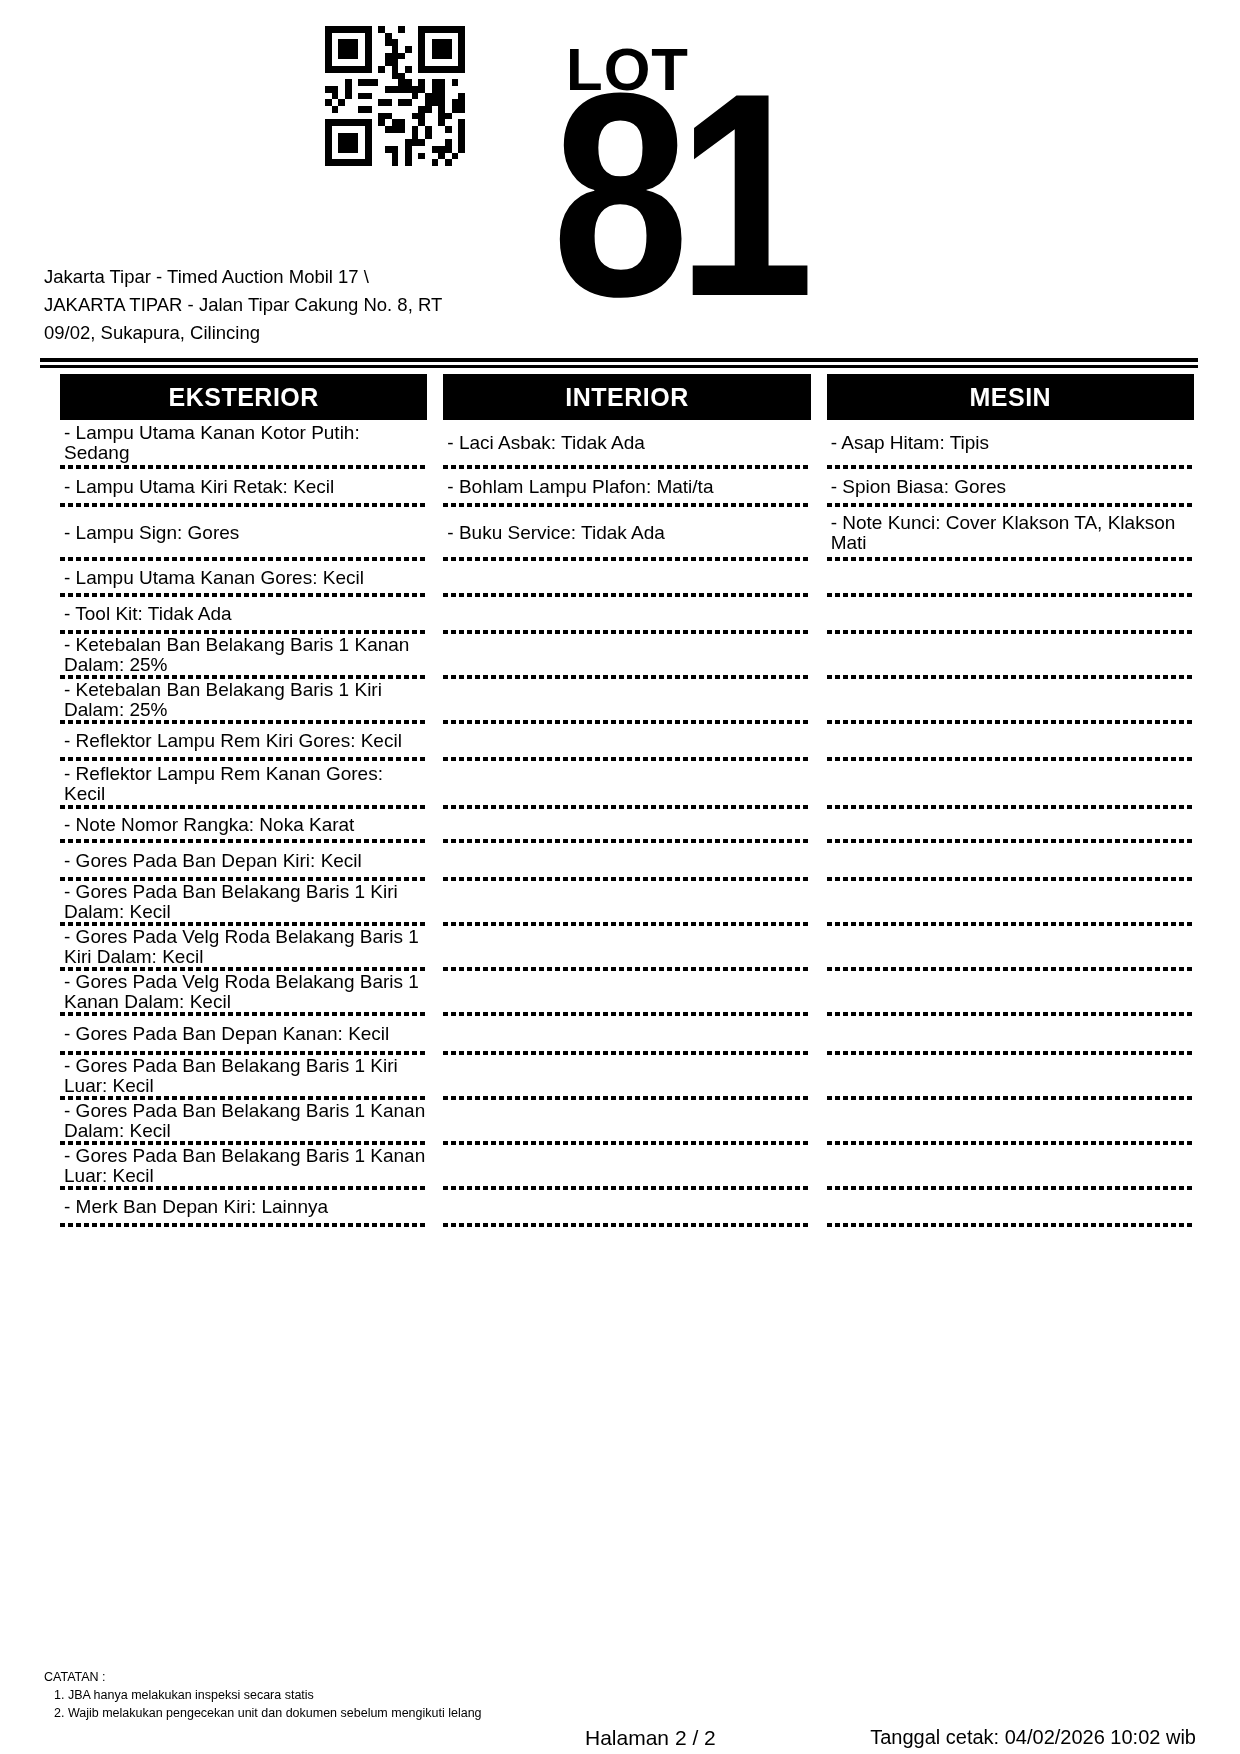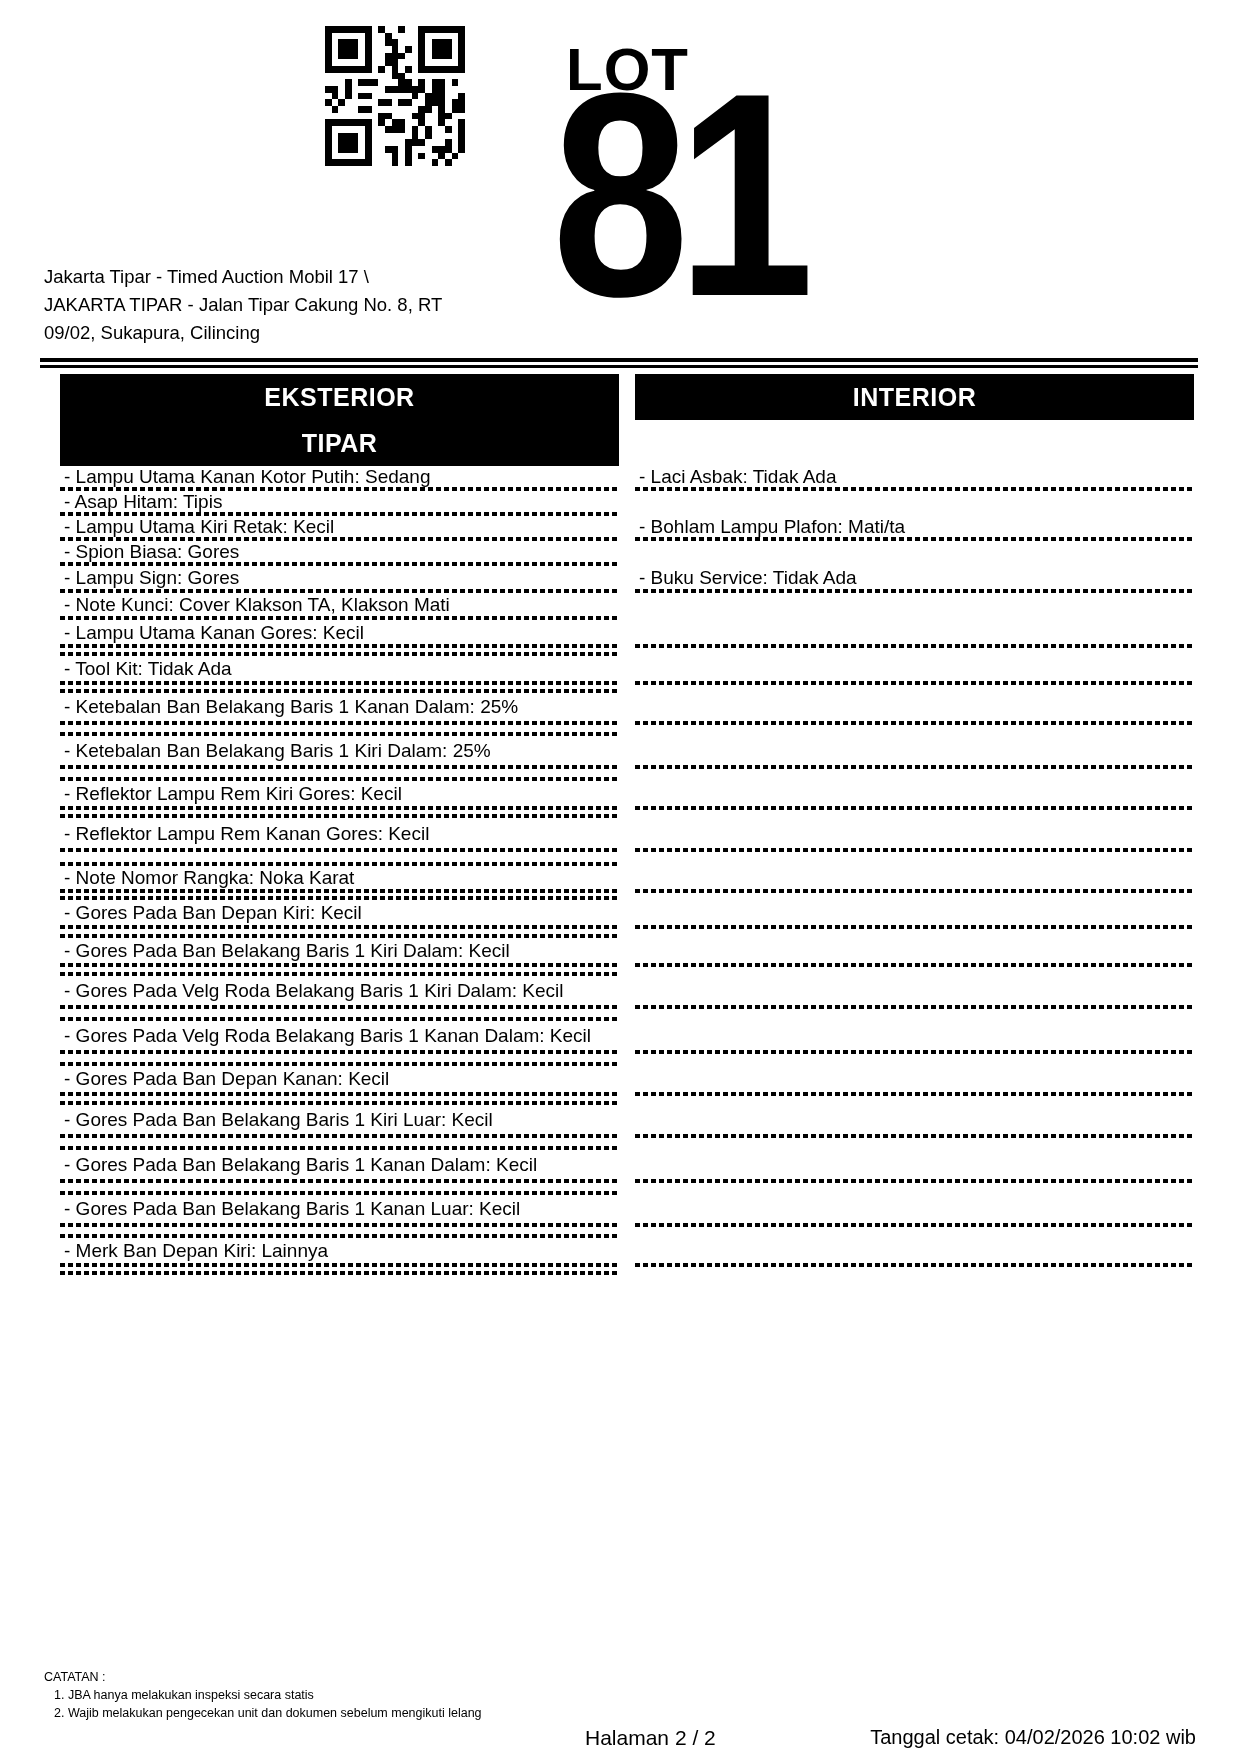--- a/index.html
+++ b/index.html
@@ -6,21 +6,21 @@
   .page{position:relative;width:1240px;height:1754px;background:#fff;margin:0 auto;
         font-family:"Liberation Sans", sans-serif;color:#000;overflow:hidden;}
   .qr{position:absolute;left:325px;top:26px;width:140px;height:140px;}
   .lot-label{position:absolute;left:566px;top:40px;font-size:60px;font-weight:bold;letter-spacing:1px;line-height:1;}
   .lot-number{position:absolute;left:552px;top:64px;font-size:290px;font-weight:bold;line-height:0.9;
               letter-spacing:-14px;transform:scaleX(.85);transform-origin:0 0;}
   .address{position:absolute;left:44px;top:263px;width:440px;font-size:18.5px;line-height:28px;}
   .rule{position:absolute;left:40px;top:358px;width:1158px;height:3px;
         border-top:4px solid #000;border-bottom:3px solid #000;}
   .table{position:absolute;left:60px;top:374px;width:1134px;}
-  .hdr-row,.row{display:grid;grid-template-columns:repeat(2,1fr);column-gap:16px;}
+  .hdr-row,.row{display:grid;grid-template-columns:repeat(3,1fr);column-gap:16px;}
   .col-header{background:#000;color:#fff;font-size:25px;font-weight:bold;text-align:center;
               height:46px;line-height:46px;letter-spacing:.5px;}
   .cell{position:relative;padding:1px 0 4px 4px;font-size:19px;line-height:20px;
         display:flex;flex-direction:column;justify-content:center;}
   .cell::after{content:"";position:absolute;left:0;right:0;bottom:0;height:4px;
         background:repeating-linear-gradient(90deg,#000 0 5px,transparent 5px 8px);}
   .catatan{position:absolute;left:44px;top:1668px;font-size:12.5px;line-height:18px;}
   .catatan .item{padding-left:10px;}
   .page-number{position:absolute;left:585px;top:1726px;font-size:21px;}
   .print-date{position:absolute;right:44px;top:1726px;font-size:20px;}
@@ -159,21 +159,21 @@
     <div>JAKARTA TIPAR - Jalan Tipar Cakung No. 8, RT</div>
     <div>09/02, Sukapura, Cilincing</div>
   </div>
 
   <div class="rule"></div>
 
   <div class="table">
     <div class="hdr-row">
       <div class="col-header">EKSTERIOR</div>
       <div class="col-header">INTERIOR</div>
-      <div class="col-header">TIPAR</div>
+      <div class="col-header">MESIN</div>
     </div>
     <div class="row" style="min-height:49px">
         <div class="cell">- Lampu Utama Kanan Kotor Putih: Sedang</div>
         <div class="cell">- Laci Asbak: Tidak Ada</div>
         <div class="cell">- Asap Hitam: Tipis</div>
       </div>
     <div class="row" style="min-height:38px">
         <div class="cell">- Lampu Utama Kiri Retak: Kecil</div>
         <div class="cell">- Bohlam Lampu Plafon: Mati/ta</div>
         <div class="cell">- Spion Biasa: Gores</div>

